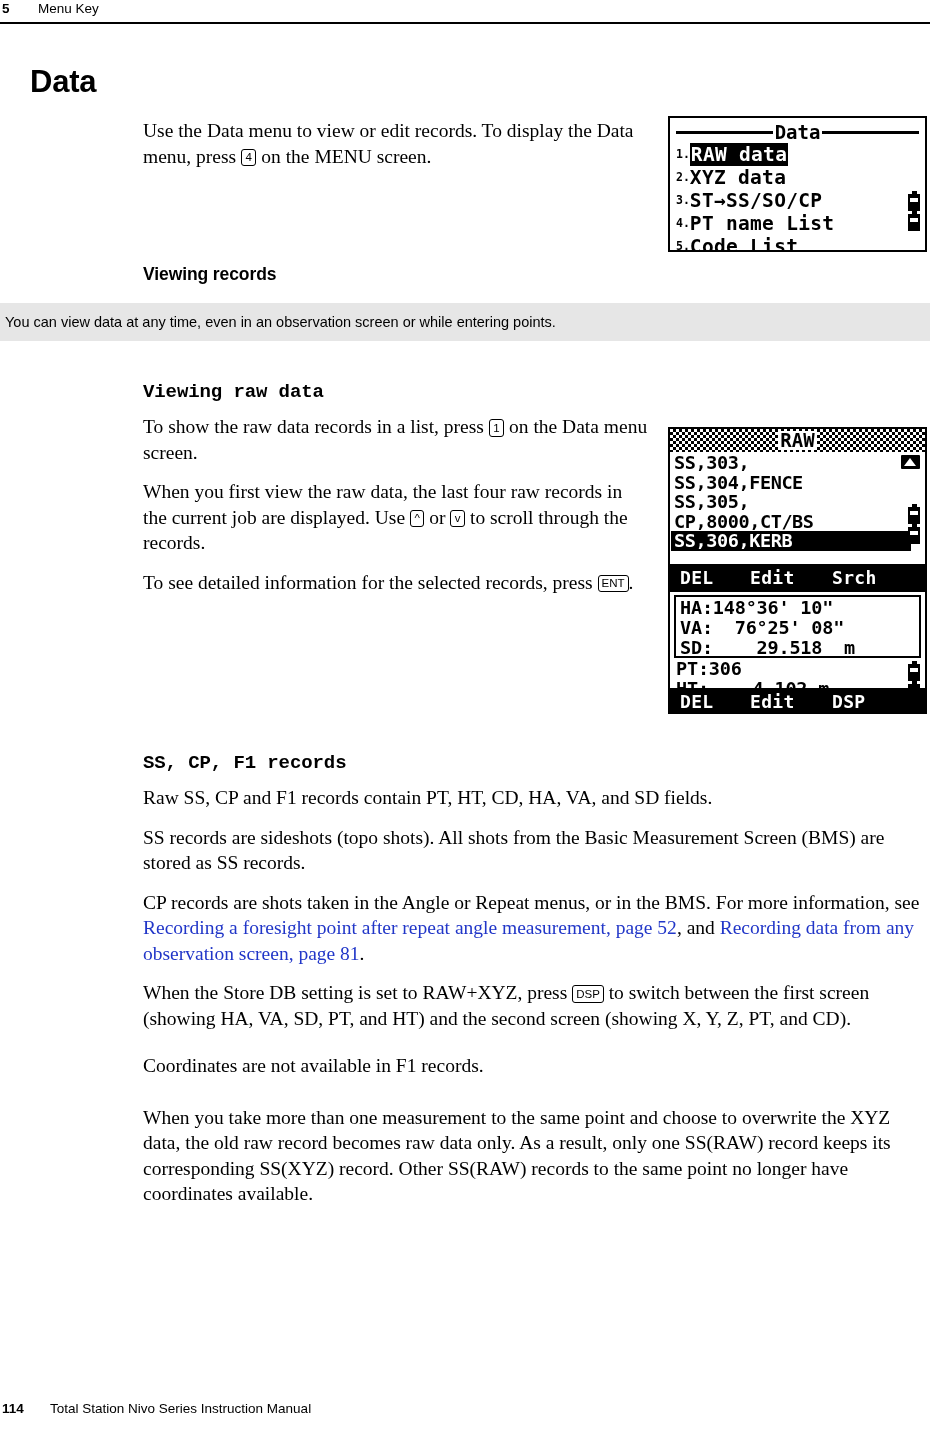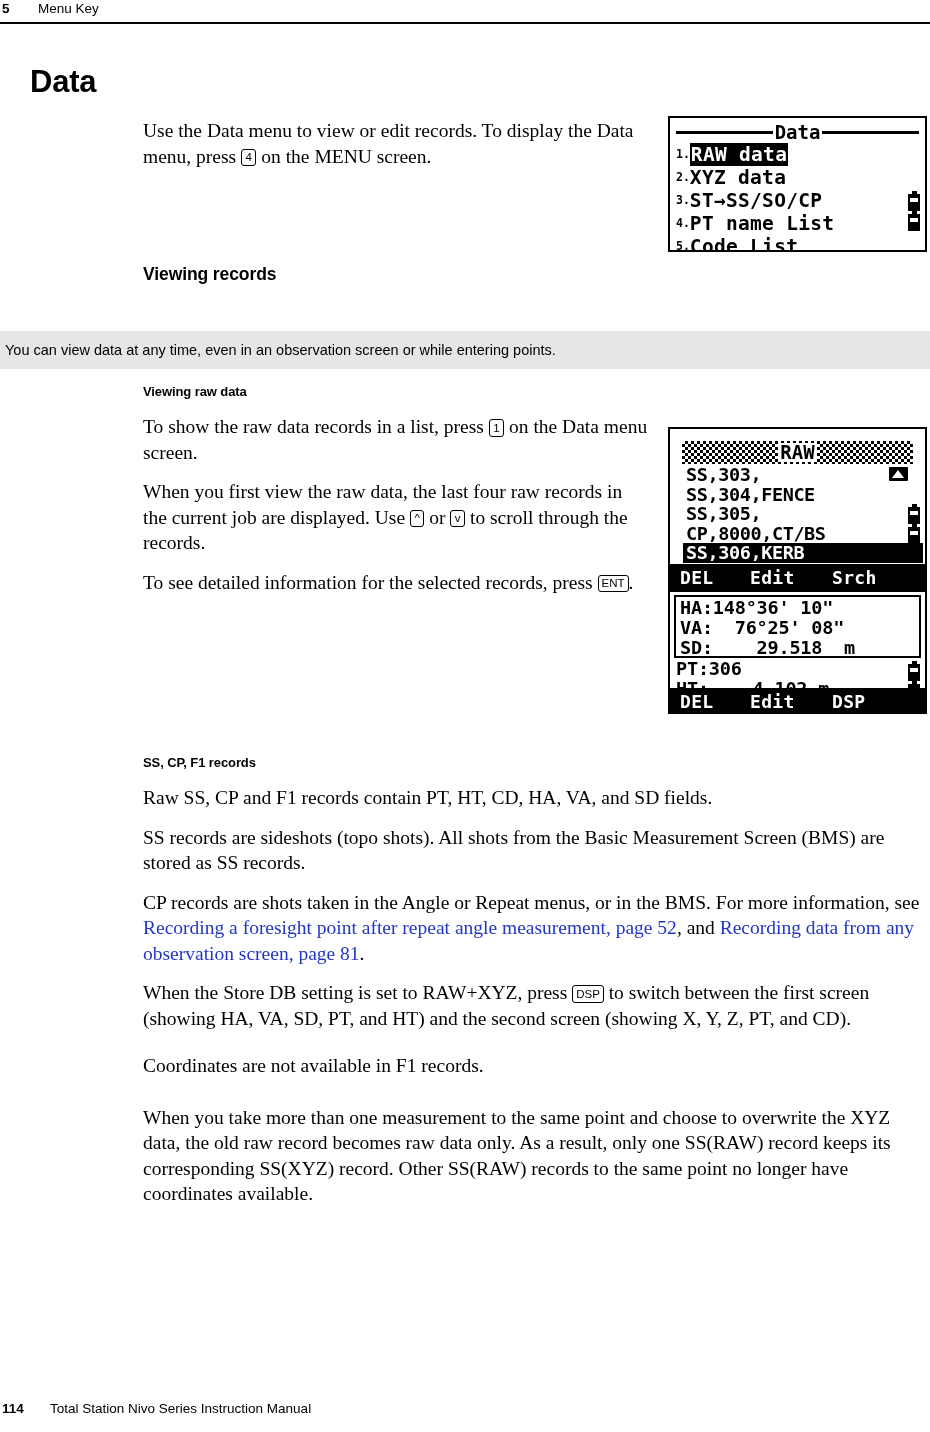--- a/index.html
+++ b/index.html
@@ -79,23 +79,23 @@
   }
   .h2 {
     font-family: "Liberation Sans", sans-serif;
     font-weight: bold;
     font-size: 17.5px;
     line-height: 22px;
     margin: 0 0 10px 0;
     letter-spacing: -0.1px;
   }
   .h3 {
-    font-family: Liberation Sans, sans-serif;
-    font-weight: bold;
-    font-size: 13px;
+    font-family: Liberation Mono, monospace;
+    font-weight: bold;
+    font-size: 19px;
     line-height: 20px;
     margin: 0 0 12px 0;
     letter-spacing: -0.1px;
   }
 
   
   .note-band {
     position: absolute;
     left: 0;
     width: 930px;
@@ -190,21 +190,21 @@
     line-height: 19px;
     padding: 0 2px;
   }
 
   
   #lcd-raw-list {
     left: 668px;
     top: 427px;
     width: 259px;
     height: 163px;
-    padding: 12px;
+    padding: 0;
   }
   .lcd-titlebar {
     height: 23px;
     position: relative;
     display: flex;
     align-items: center;
     justify-content: center;
     background-image:
       linear-gradient(45deg, #000 25%, transparent 25%, transparent 75%, #000 75%),
       linear-gradient(45deg, #000 25%, transparent 25%, transparent 75%, #000 75%);
@@ -383,21 +383,21 @@
   <div class="battery-stack" style="top:76px;">
     <div class="battery"></div>
     <div class="battery"></div>
   </div>
 </div>
 
 <div class="col" style="top:263px;">
   <div class="h2">Viewing records</div>
 </div>
 
-<div class="note-band" style="top:303px; height:38px;margin-top:28px;">
+<div class="note-band" style="top:303px; height:38px;">
   <div class="note-text">You can view data at any time, even in an observation screen or while entering points.</div>
 </div>
 
 <div class="col" style="top:382px;">
   <div class="h3">Viewing raw data</div>
 
   <p class="body"><span>To show the raw data records in a list, press </span><span class="key sq">1</span><span> on the Data menu screen.</span></p>
 
   <p class="body"><span>When you first view the raw data, the last four raw records in the current job are displayed. Use </span><span class="key sq">^</span><span> or </span><span class="key sq">v</span><span> to scroll through the records.</span></p>
 

